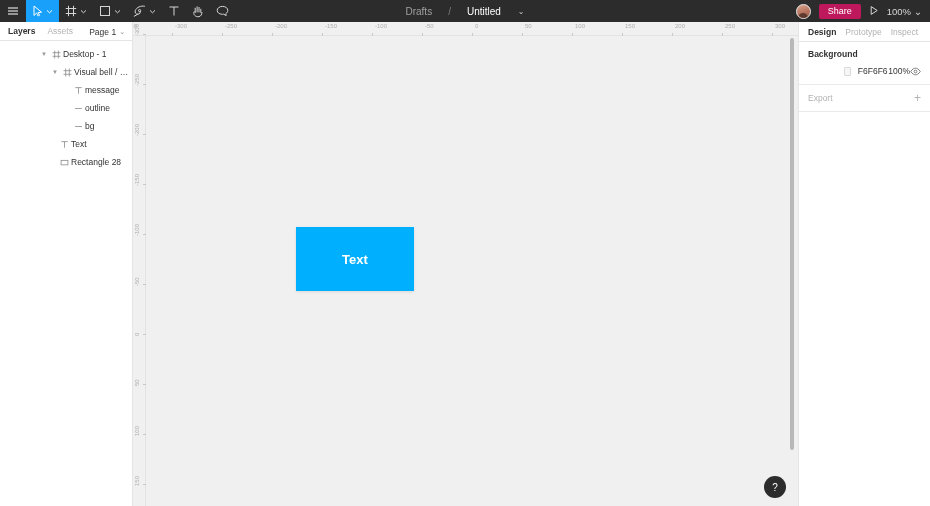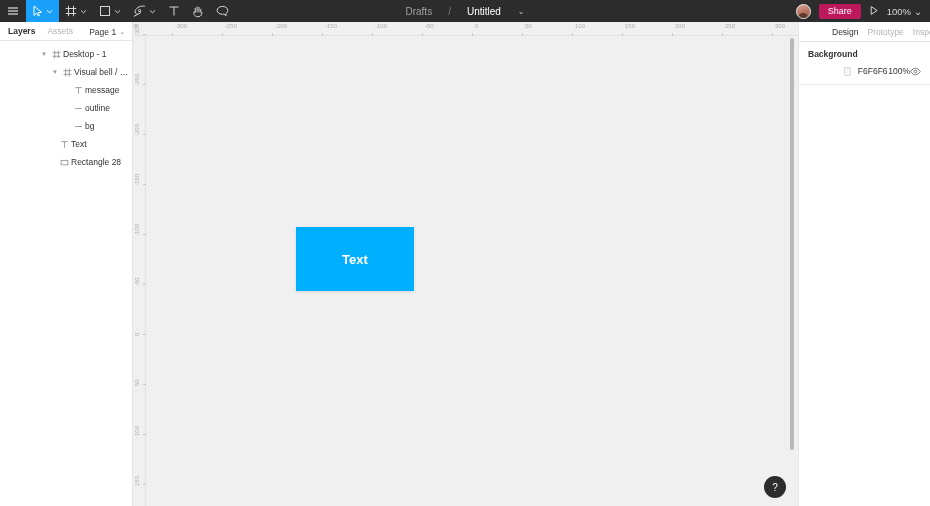--- a/index.html
+++ b/index.html
@@ -156,21 +156,21 @@
   
   .right-panel {
     position: absolute; right: 0; top: 22px; width: 132px; height: 484px;
     background: #ffffff; border-left: 1px solid #e5e5e5;
   }
   .rp-tabs {
     height: 20px; display: flex; align-items: center; gap: 9px;
     padding: 0 9px; border-bottom: 1px solid #e5e5e5;
   }
   .rp-tab { font-size: 8.5px; color: #b3b3b3; cursor: pointer; }
-  .rp-tab.active { color: #333333; font-weight: normal; margin-left: 24px; }
+  .rp-tab.active { color: #333333; font-weight: bold; }
   .rp-section { padding: 7px 9px 8px 9px; border-bottom: 1px solid #e9e9e9; }
   .rp-sec-title { font-size: 8.5px; color: #333333; font-weight: bold; margin-bottom: 7px; }
   .bg-row { display: flex; align-items: center; margin-left: 36px; }
   .sw {
     width: 9px; height: 9px; background: #f6f6f6;
     border: 1px solid #d9d9d9; border-radius: 1px; margin-right: 7px;
   }
   .hex { font-size: 8.5px; color: #333; width: 44px; }
   .opa { font-size: 8.5px; color: #333; }
   .eye { margin-left: auto; color: #666; display: flex; align-items: center; cursor: pointer; }
@@ -500,15 +500,19 @@
         <span class="opa">100%</span>
         <span class="eye">
           <svg width="11" height="9" viewBox="0 0 12 9">
             <path d="M0.8 4.5 C2.6 1.8 4.3 0.9 6 0.9 C7.7 0.9 9.4 1.8 11.2 4.5 C9.4 7.2 7.7 8.1 6 8.1 C4.3 8.1 2.6 7.2 0.8 4.5 Z" fill="none" stroke="#666666" stroke-width="0.9"></path>
             <circle cx="6" cy="4.5" r="1.5" fill="none" stroke="#666666" stroke-width="0.9"></circle>
           </svg>
         </span>
       </div>
     </div>
 
+    <div class="export-row">
+      <span class="export-label">Export</span>
+      <span class="export-plus">+</span>
+    </div>
   </div>
 
 </div>
 
 </body></html>

